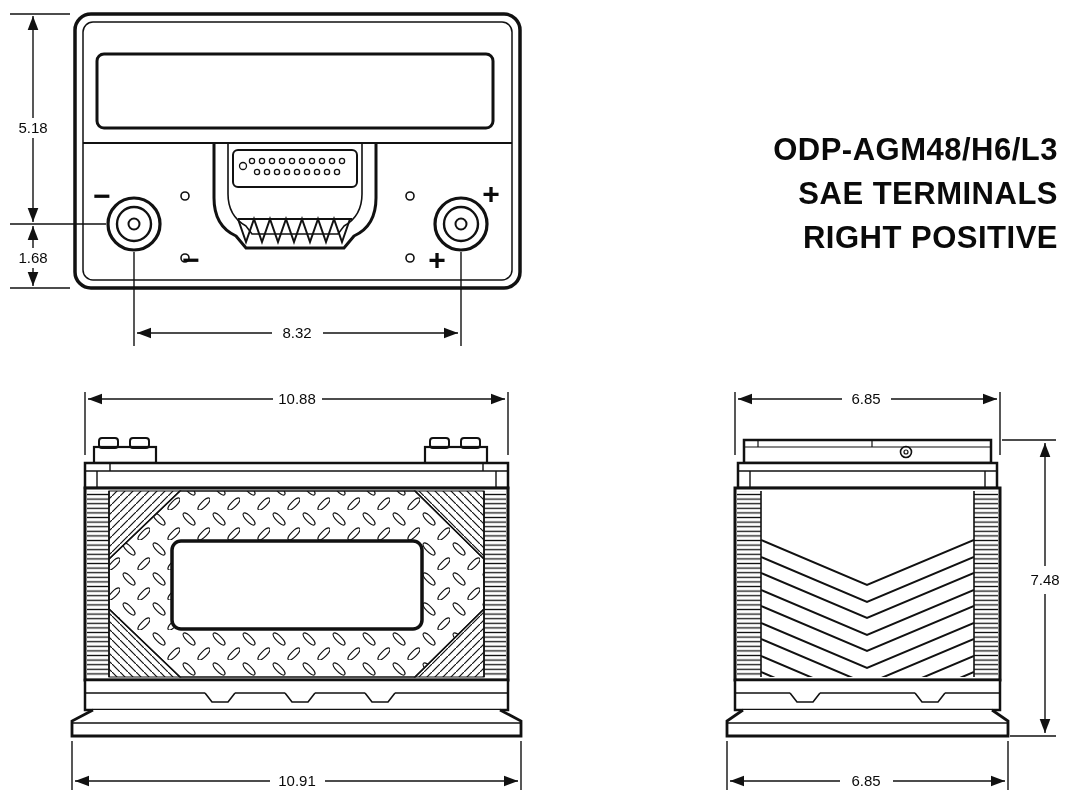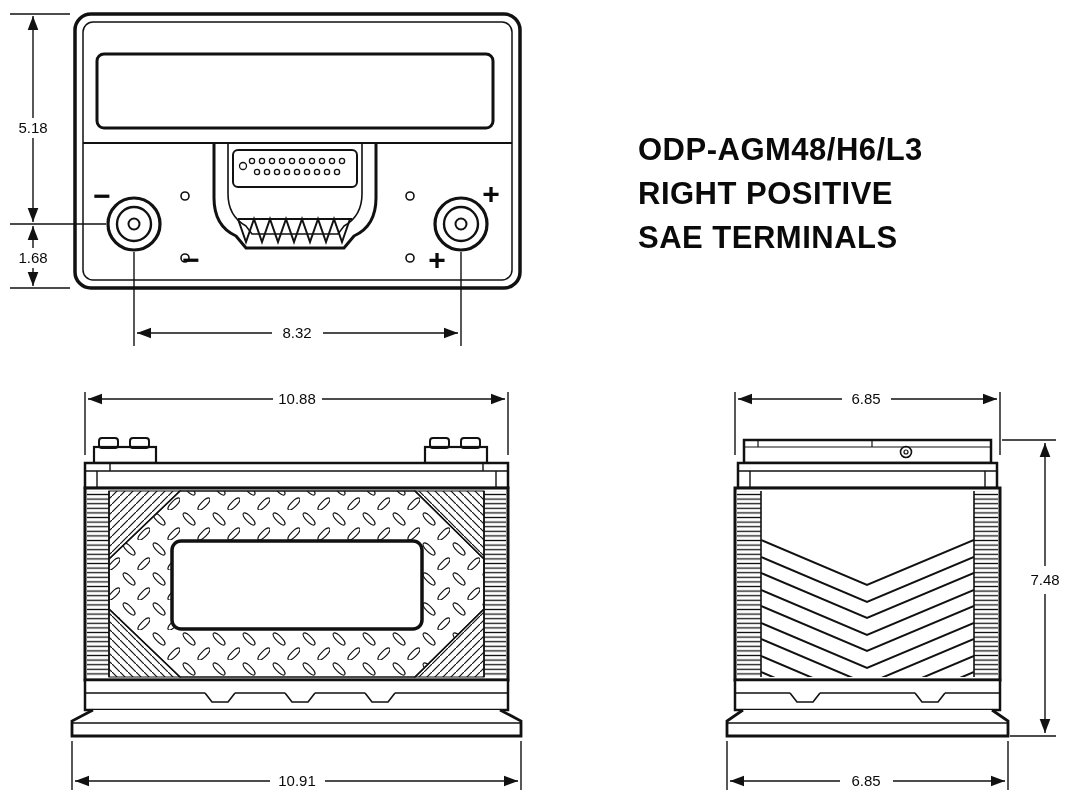--- a/index.html
+++ b/index.html
@@ -1,19 +1,19 @@
 <!DOCTYPE html>
 <html><head>
 <meta charset="utf-8">
 <style>
   html,body{margin:0;padding:0;background:#ffffff;}
   #stage{position:relative;width:1080px;height:807px;background:#ffffff;overflow:hidden;
          font-family:"Liberation Sans",sans-serif;}
   #drawing{position:absolute;left:0;top:0;}
-  .title-block{position:absolute;left:638px;top:128px;width:420px;text-align:left;
+  .title-block{position:absolute;left:638px;top:128px;width:420px;text-align:right;
                font-family:"Liberation Sans",sans-serif;font-weight:700;font-size:31px;
                line-height:1.42;color:#0a0a0a;letter-spacing:.5px;}
   svg text{font-family:"Liberation Sans",sans-serif;fill:#0a0a0a;}
   .dim{font-size:15px;text-anchor:middle;}
   .polarity{font-size:30px;font-weight:700;text-anchor:middle;}
 </style>
 </head>
 <body>
 
 <div id="stage">
@@ -216,17 +216,17 @@
     <line x1="840" y1="781" x2="730" y2="781" marker-end="url(#arr)"></line>
     <line x1="893" y1="781" x2="1005" y2="781" marker-end="url(#arr)"></line>
   </g>
   <text class="dim" x="866" y="404">6.85</text>
   <text class="dim" x="1045" y="585">7.48</text>
   <text class="dim" x="866" y="786">6.85</text>
 </svg>
 
 <div class="title-block">
   <div>ODP-AGM48/H6/L3</div>
+  <div>SAE TERMINALS</div>
   <div>RIGHT POSITIVE</div>
-  <div>SAE TERMINALS</div>
 </div>
 
 </div>
 
 </body></html>

